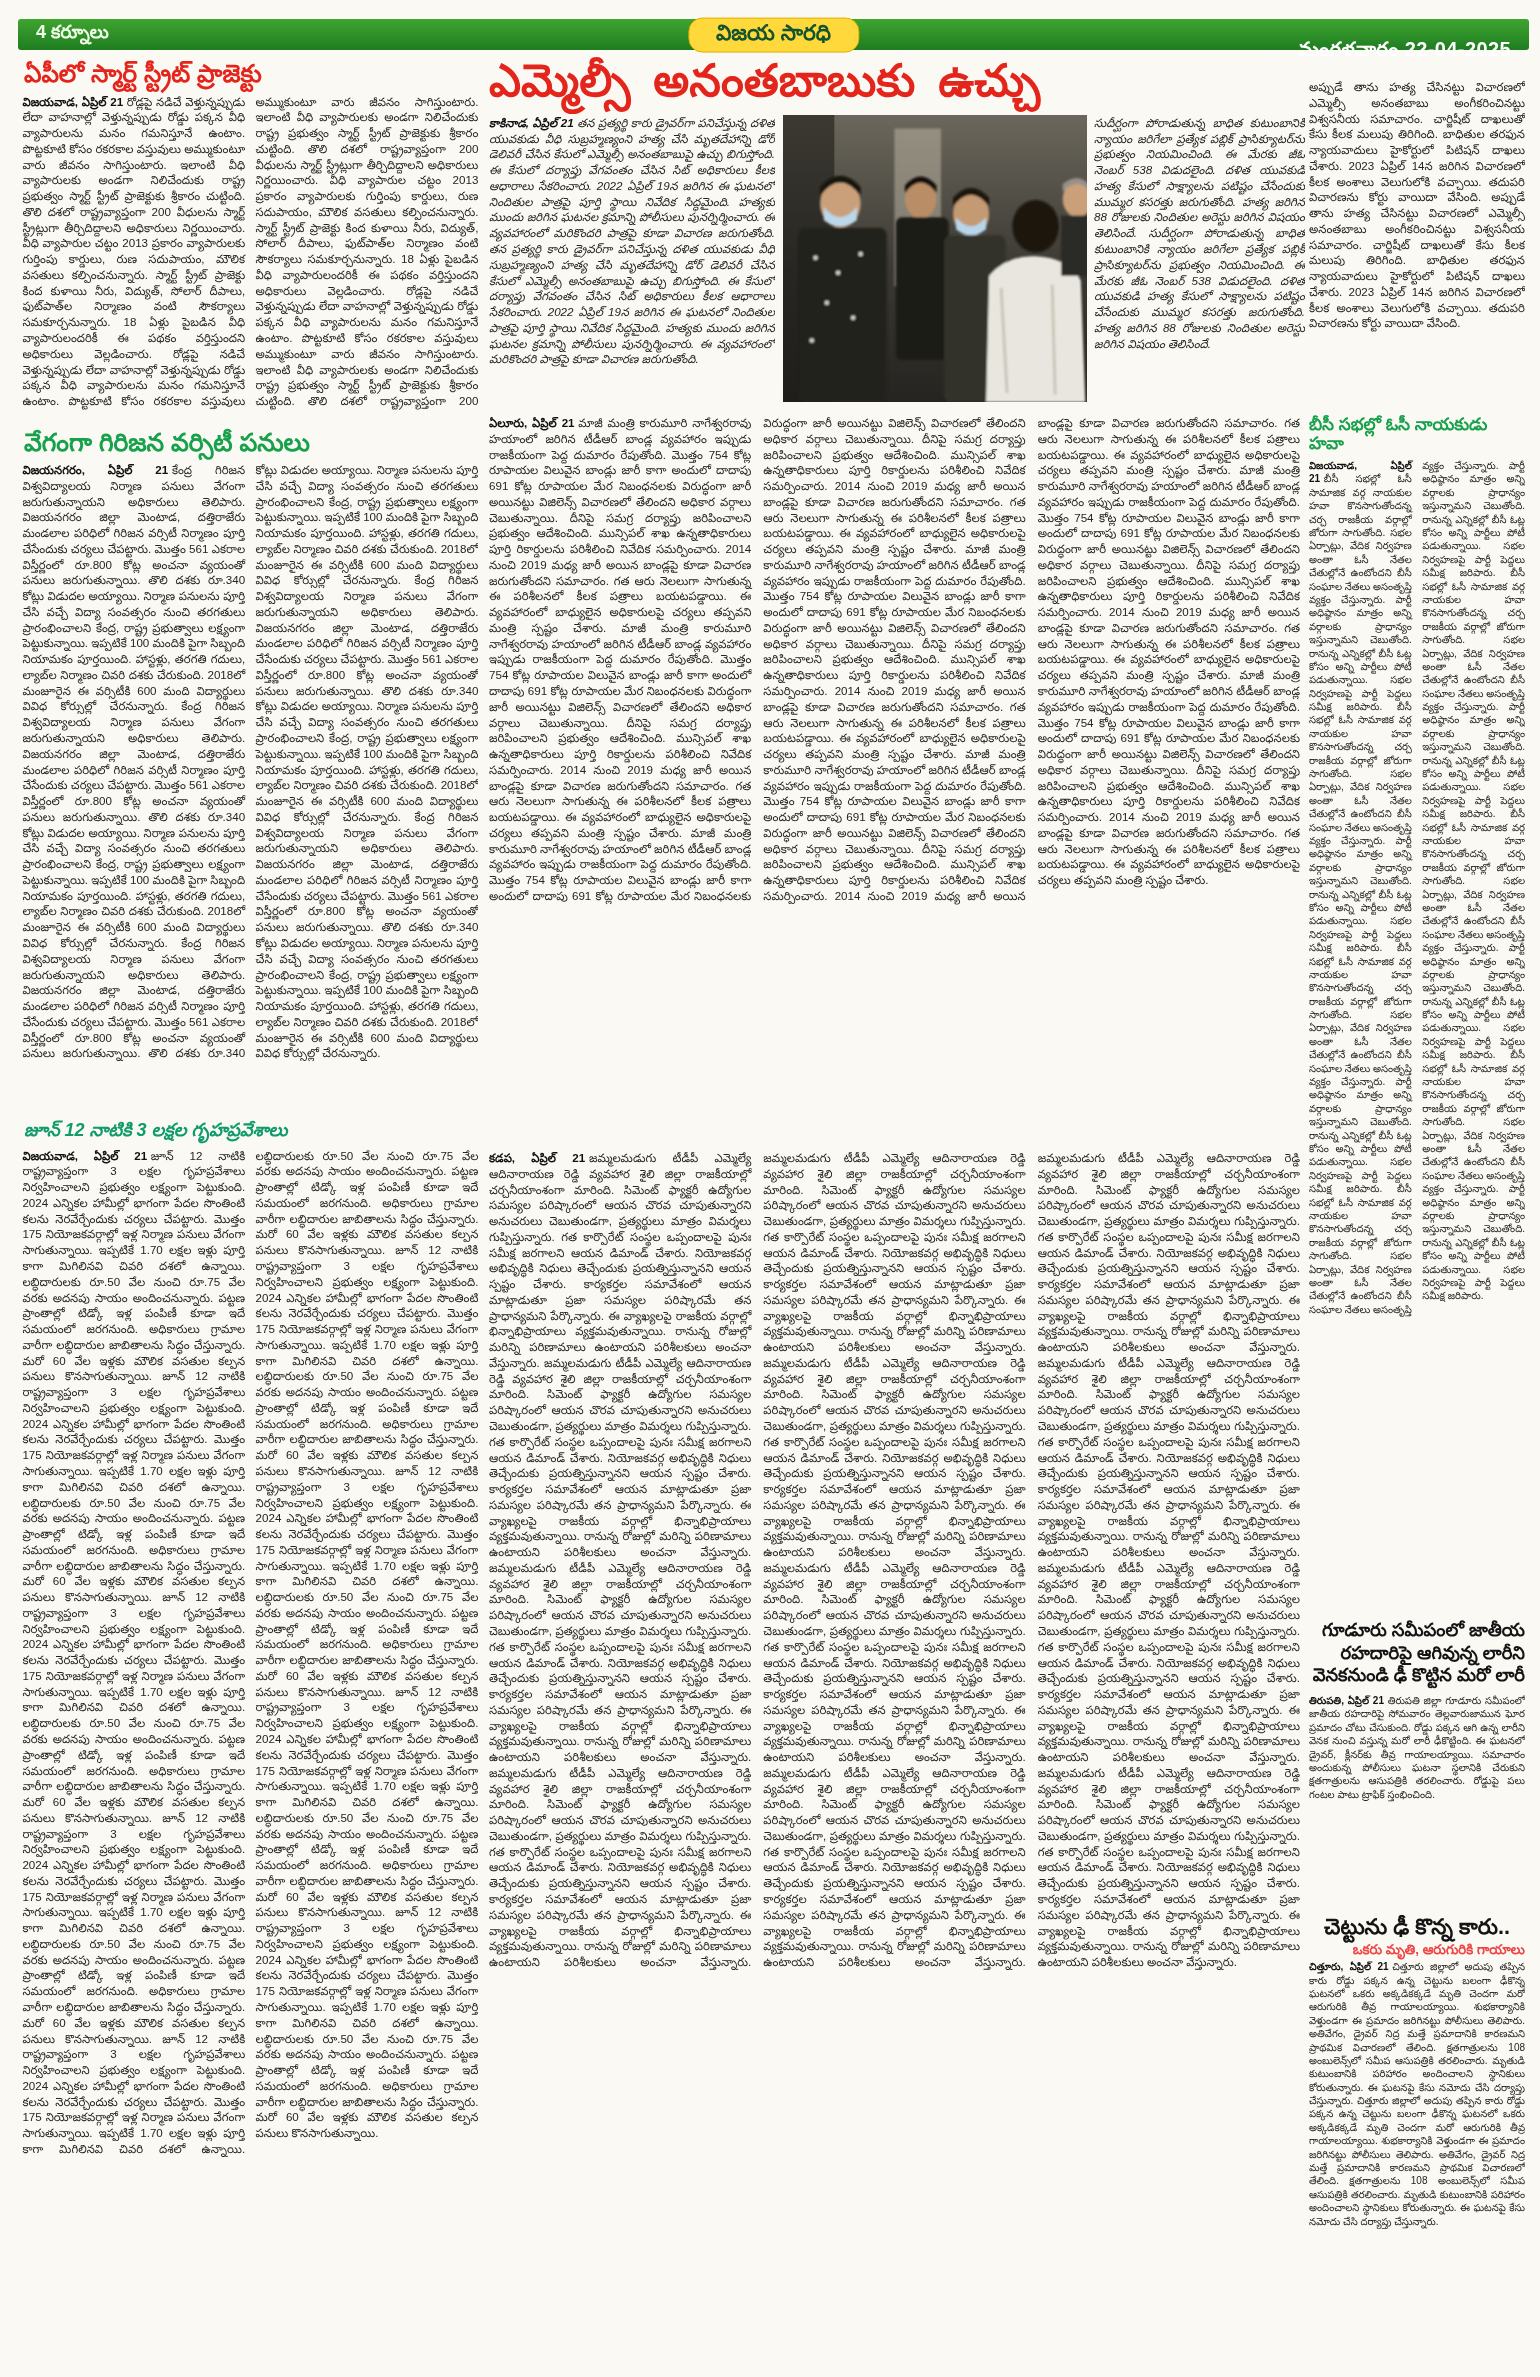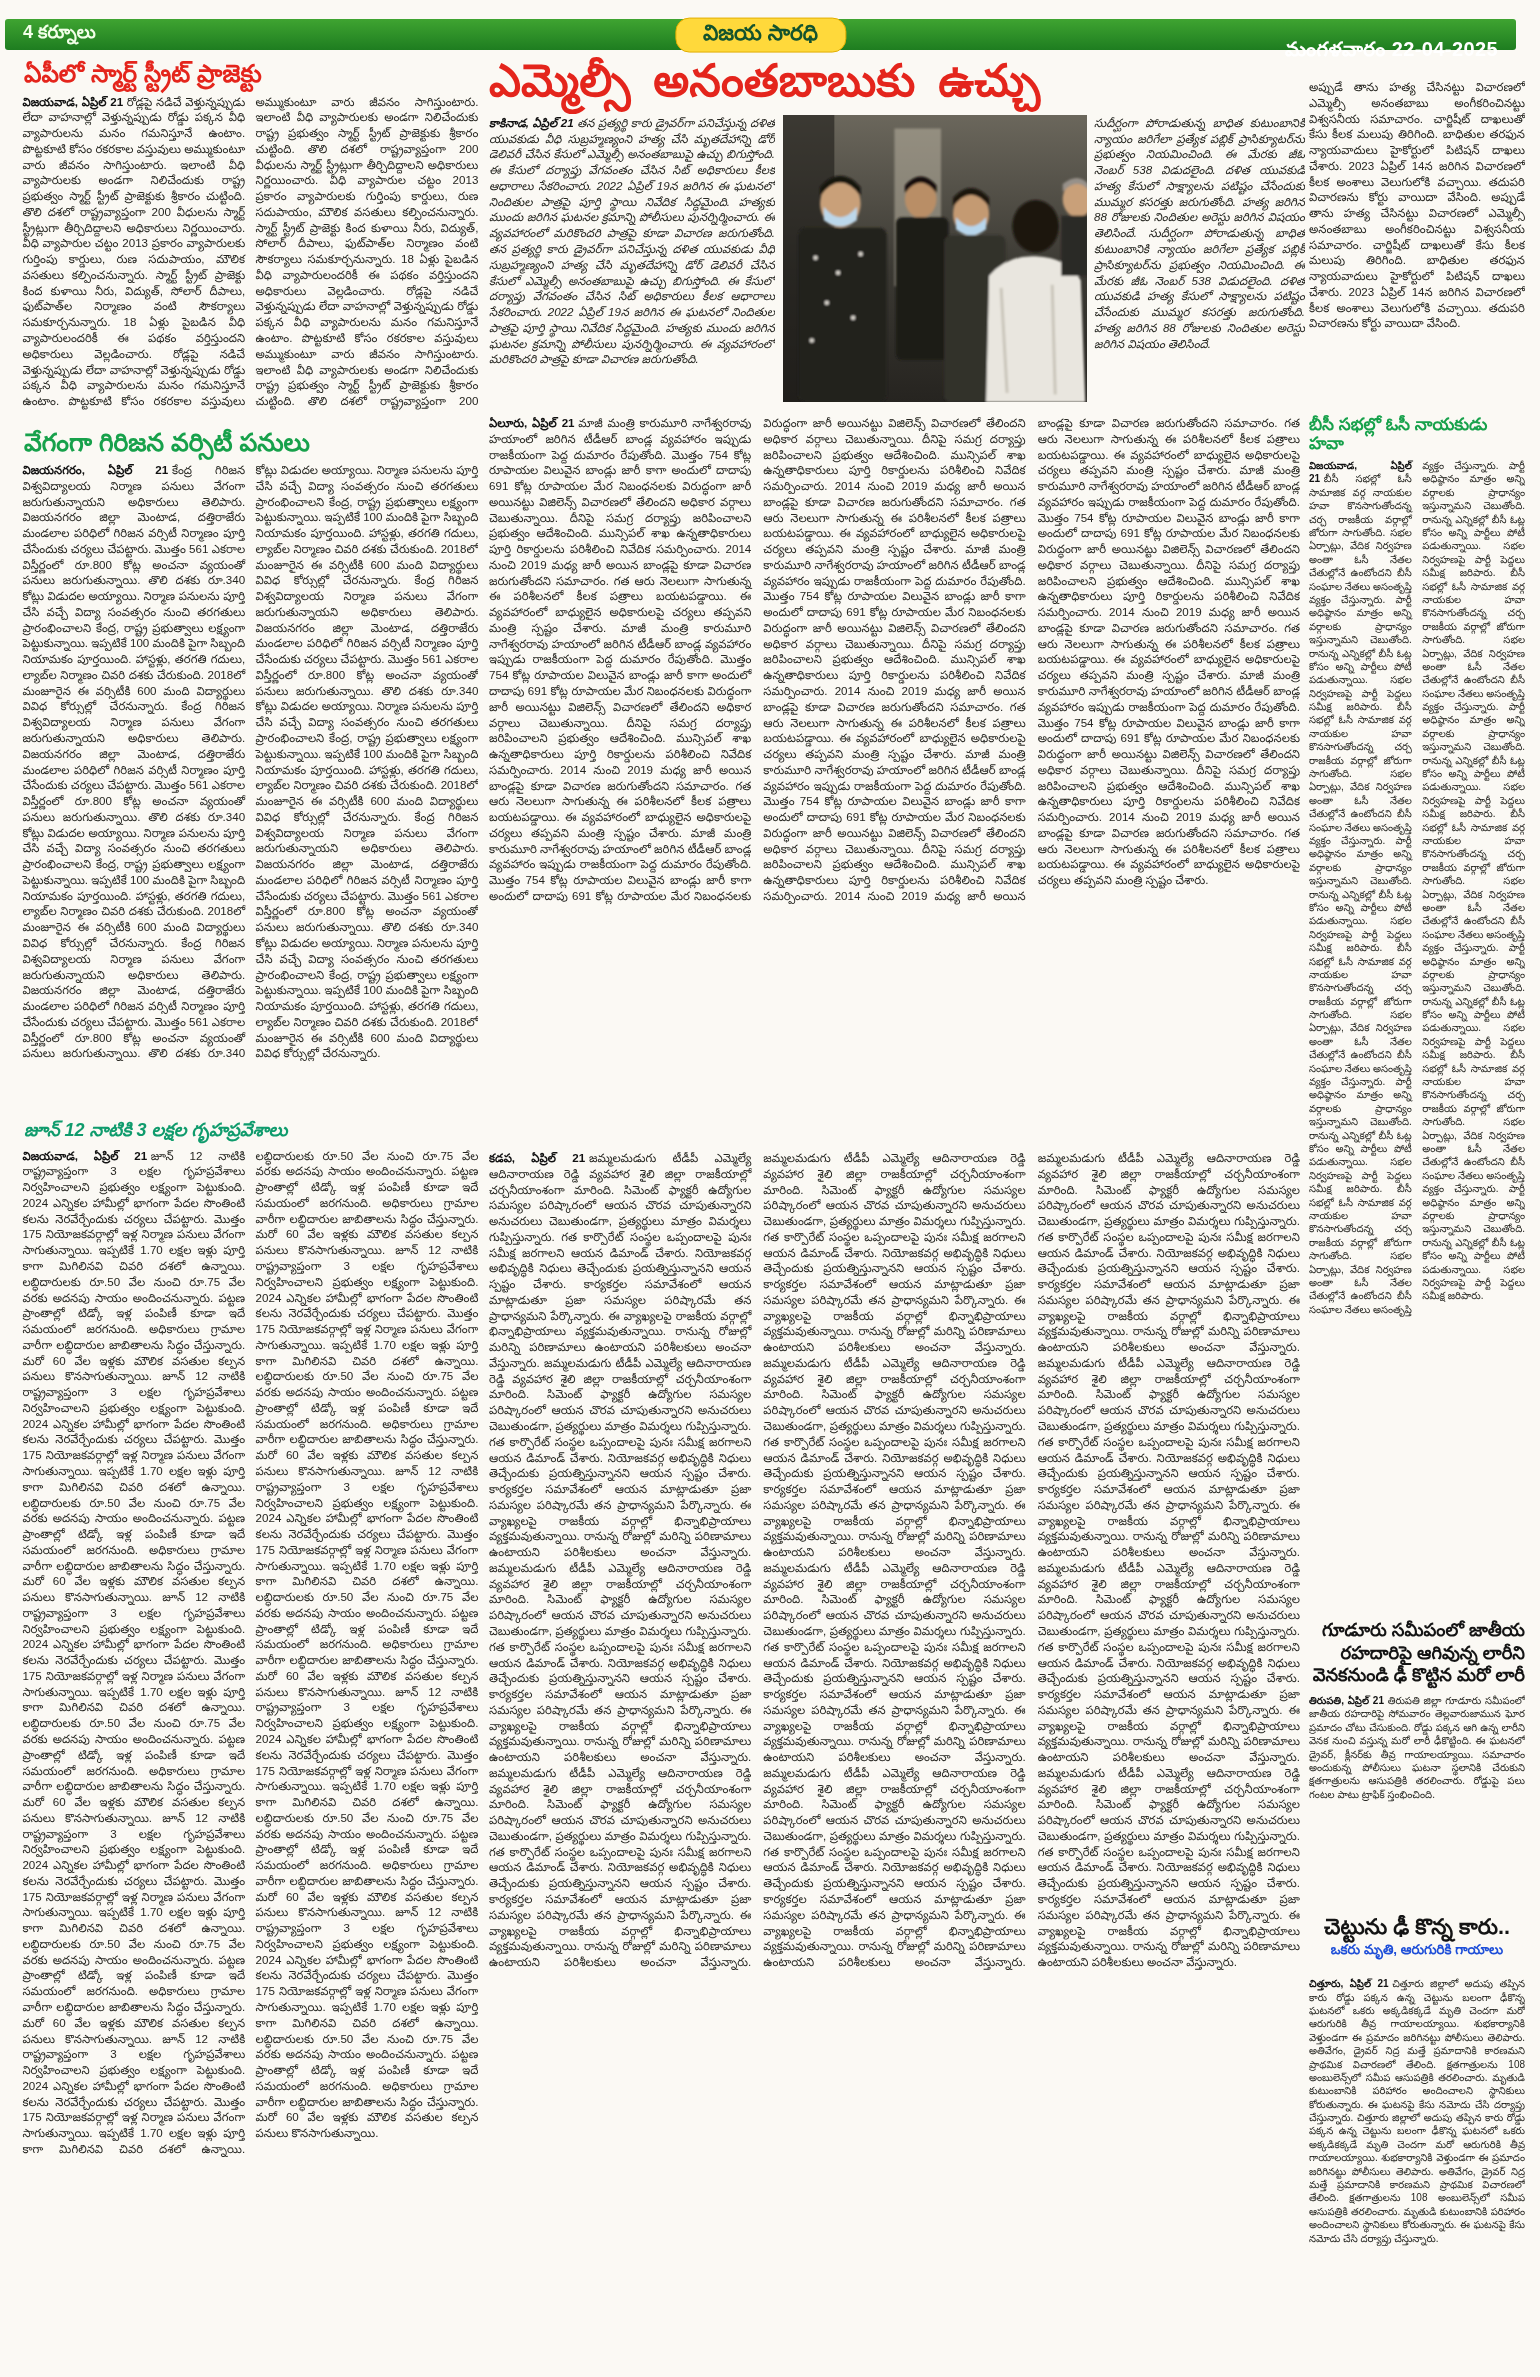--- a/index.html
+++ b/index.html
@@ -2,21 +2,21 @@
 <html style="font-size:12px"><head>
 <meta charset="utf-8">
 <title>విజయ సారధి</title>
 <style>
   * { margin:0; padding:0; box-sizing:border-box; }
   html,body { background:#e8e6e1; }
   body { font-family:"Liberation Sans", sans-serif; }
   .page { position:relative; width:1541px; height:2377px; background:#fbf9f4; margin:0 auto; overflow:hidden; }
 
   
-  .masthead { position:absolute; left:5px; top:19.4px; width:1511px; height:31px;
+  .masthead { position:absolute; left:18px; top:19.4px; width:1511px; height:31px;
     background:linear-gradient(#3fa431,#1e7d20); border-radius:3px;
     display:flex; align-items:center; justify-content:space-between; padding:0 18px; color:#fff; }
   .edition { font-size:18px; font-weight:bold; color:#f2ffe8; }
   .mast-date { font-size:20px; font-weight:bold; letter-spacing:0.4px;margin-top:34px; }
   .paper-name { position:absolute; left:50%; top:50%; transform:translate(-50%,-50%);
     background:#ffd93b; color:#14532d; font-weight:bold; font-size:21.6px;
     padding:0.7px 27px 2.2px; border-radius:14px; border:1.5px solid #e2ae00; white-space:nowrap; }
 
   
   .art { position:absolute; overflow:hidden; }
@@ -64,21 +64,21 @@
   .art-adi    { left:489px;  top:1150px; width:811px; height:1206px; }
   .art-adi h2 { font-size:30px; margin:0 0 9px 1.5px; }
   .art-adi .fill { height:calc(100% - 49px); }
 
   .art-lorry  { left:1309px; top:1619px; width:216px;  height:283px; }
   .art-lorry h2 { font-size:18px; text-align:right; margin:0 0 7.5px; line-height:1.25; }
   .art-lorry .body { height:calc(100% - 82px); }
 
   .art-cartree { left:1309px; top:1915px; width:216px; height:441px; }
   .art-cartree h2 { font-size:21.6px; text-align:center; margin:0 0 3px; }
-  .art-cartree .sub { font-size:13.4px; font-weight:bold; text-align:center; color:#1d4ed8; margin:0 0 17px; }
+  .art-cartree .sub { font-size:13.4px; font-weight:bold; text-align:right; color:#ef4444; margin:0 0 0; }
   .art-cartree .body { height:calc(100% - 64px); }
 </style>
 </head>
 <body>
 
 <div class="page">
 
   <header class="masthead">
     <span class="edition">4 కర్నూలు</span>
     <span class="paper-name">విజయ సారధి</span>

